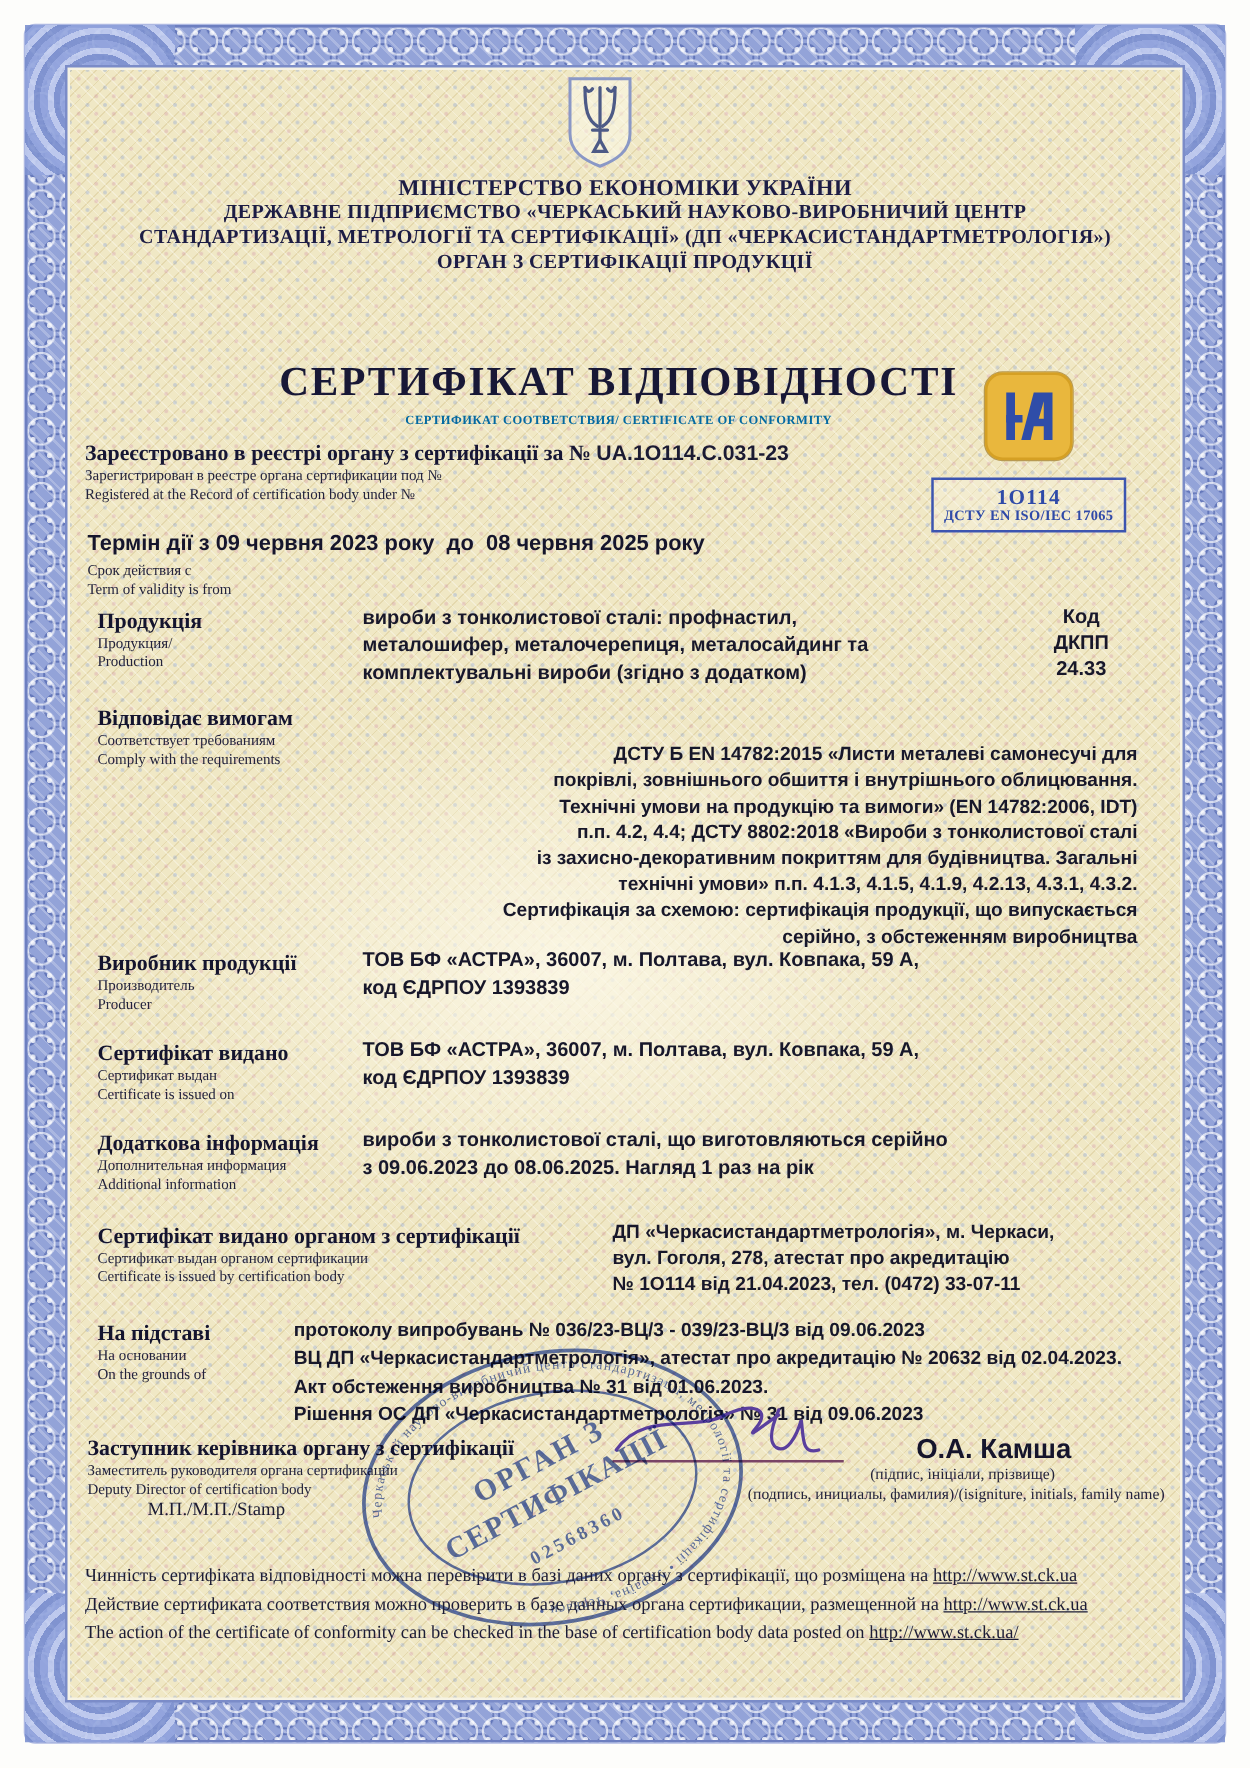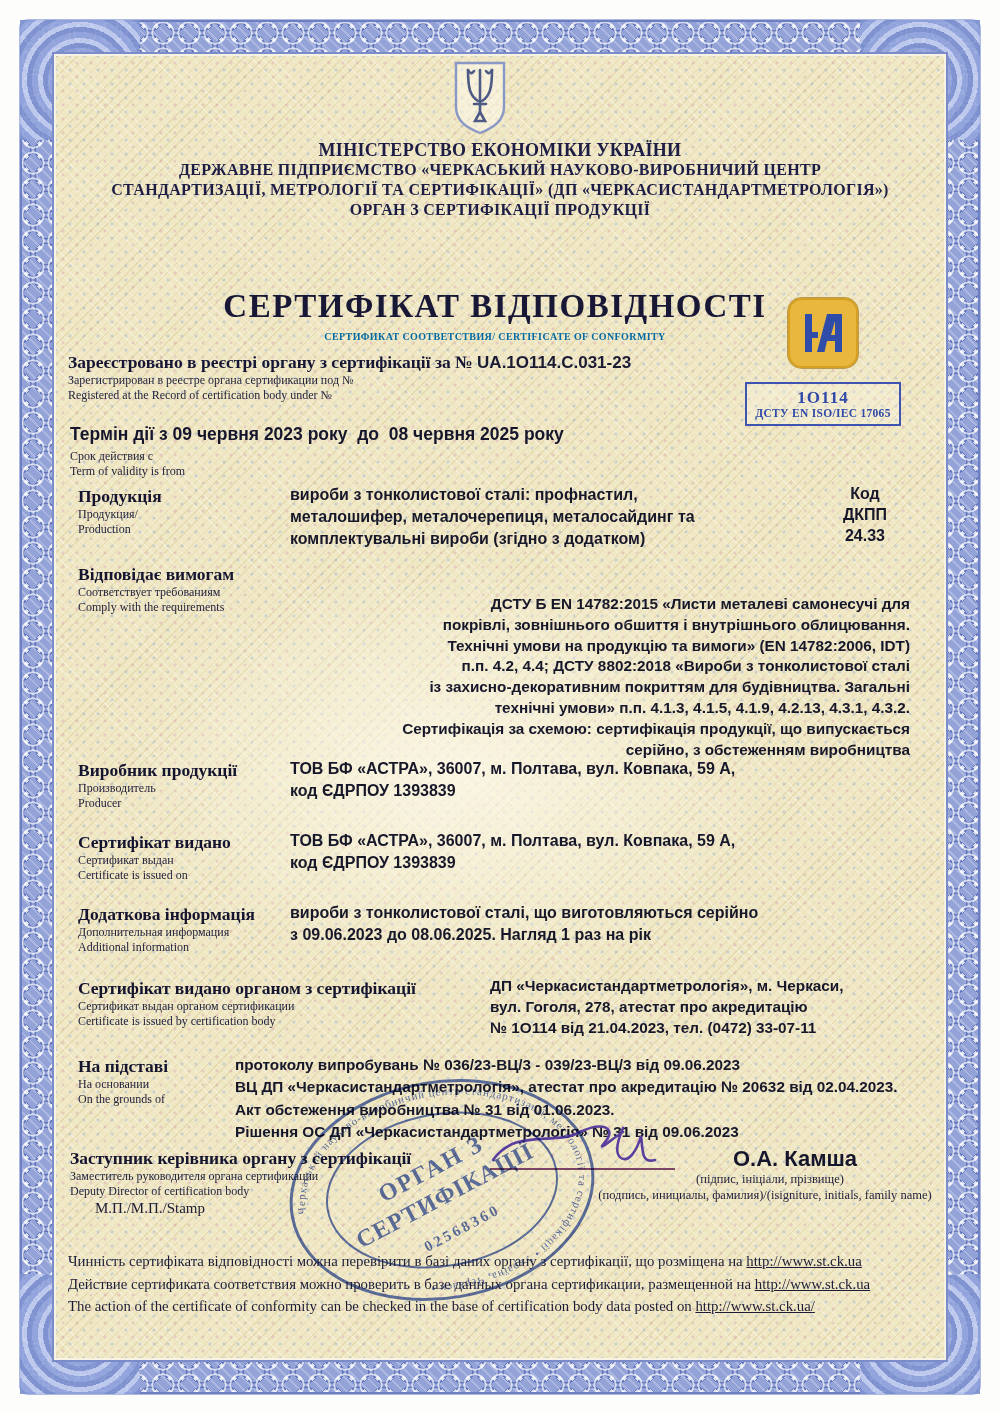--- a/index.html
+++ b/index.html
@@ -71,21 +71,21 @@
   .accred-code{font-size:17px;line-height:18px;letter-spacing:1px;}
   .accred-std{font-size:11.5px;line-height:13px;letter-spacing:.3px;}
 
   .code-col{font-family:"Liberation Sans", sans-serif;font-weight:bold;font-size:16px;line-height:1.3;
             text-align:center;color:#17172a;}
 
   .sig-line{border-bottom:2px solid #7a4566;width:185px;}
   .name{font-family:"Liberation Sans", sans-serif;font-weight:bold;font-size:22px;color:#15152c;}
   .cap{font-size:12.5px;color:#23233d;}
 
-  .mp{font-size:15px;color:#1b1b33;}
+  .mp{font-size:15px;color:#1b1b33;margin-left:23px;}
 
   .foot-line{font-size:14.8px;line-height:22.5px;color:#1c1c36;}
   .foot-link{text-decoration:underline;color:#1c1c36;cursor:pointer;}
 
   .stamp-wrap{mix-blend-mode:multiply;opacity:.82;pointer-events:none;}
 </style>
 </head>
 <body>
 
 <div class="cert">

